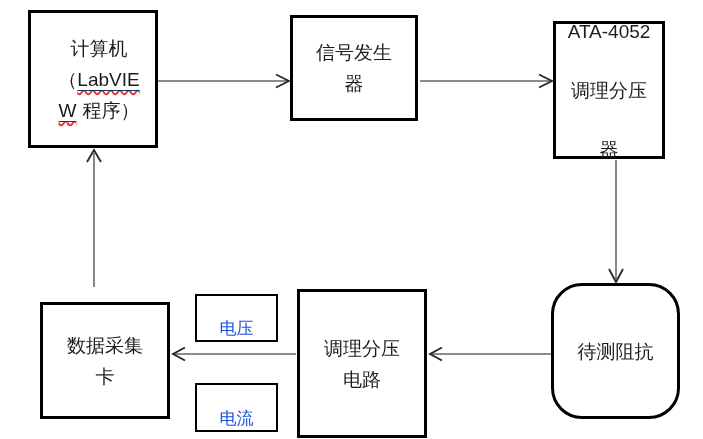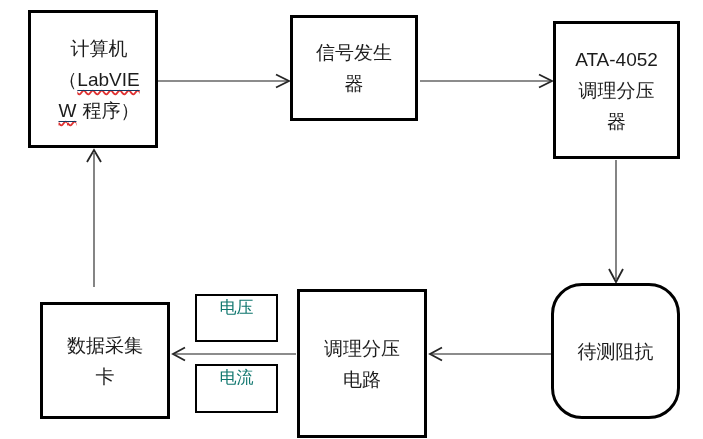--- a/index.html
+++ b/index.html
@@ -37,44 +37,44 @@
     line-height: 31px;
     color: #1c1c1c;
   }
   .small-box {
     position: absolute;
     box-sizing: border-box;
     border: 2px solid #000000;
     background: #ffffff;
     display: flex;
     justify-content: center;
-    align-items: flex-start;
+    align-items: flex-end;
     font-size: 17px;
-    color: #0f766e;
+    color: #1d4ed8;
   }
   .latin {
     font-family: "Liberation Sans", sans-serif;
   }
   .spell {
     text-decoration: underline wavy #e03131;
     text-decoration-skip-ink: none;
     text-underline-offset: 4px;
   }
   .u {
     text-decoration: underline solid #17365d;
   }
   
   .computer      { left: 28px;  top: 10px;  width: 130px; height: 138px; padding-left: 12px; }
   .signal        { left: 290px; top: 15px;  width: 128px; height: 106px; }
-  .amplifier     { left: 553px; top: 21px;  width: 127px; height: 138px; }
+  .amplifier     { left: 553px; top: 21px;  width: 112px; height: 138px; gap: 28px; }
   .impedance     { left: 551px; top: 283px; width: 129px; height: 136px; border-radius: 31px; }
   .conditioning  { left: 297px; top: 289px; width: 130px; height: 149px; }
   .daq           { left: 40px;  top: 302px; width: 130px; height: 117px; }
   .voltage       { left: 195px; top: 294px; width: 83px;  height: 48px; }
-  .current       { left: 195px; top: 364px; width: 83px;  height: 49px; }
+  .current       { left: 195px; top: 383px; width: 83px;  height: 49px; }
   .shaft { stroke: #666666; stroke-width: 1.6; }
   .head  { stroke: #262626; stroke-width: 1.8; fill: none; }
 </style>
 </head>
 <body>
 
 <div class="stage">
 
   <svg class="arrow-layer" viewBox="0 0 703 439">
     <g>

